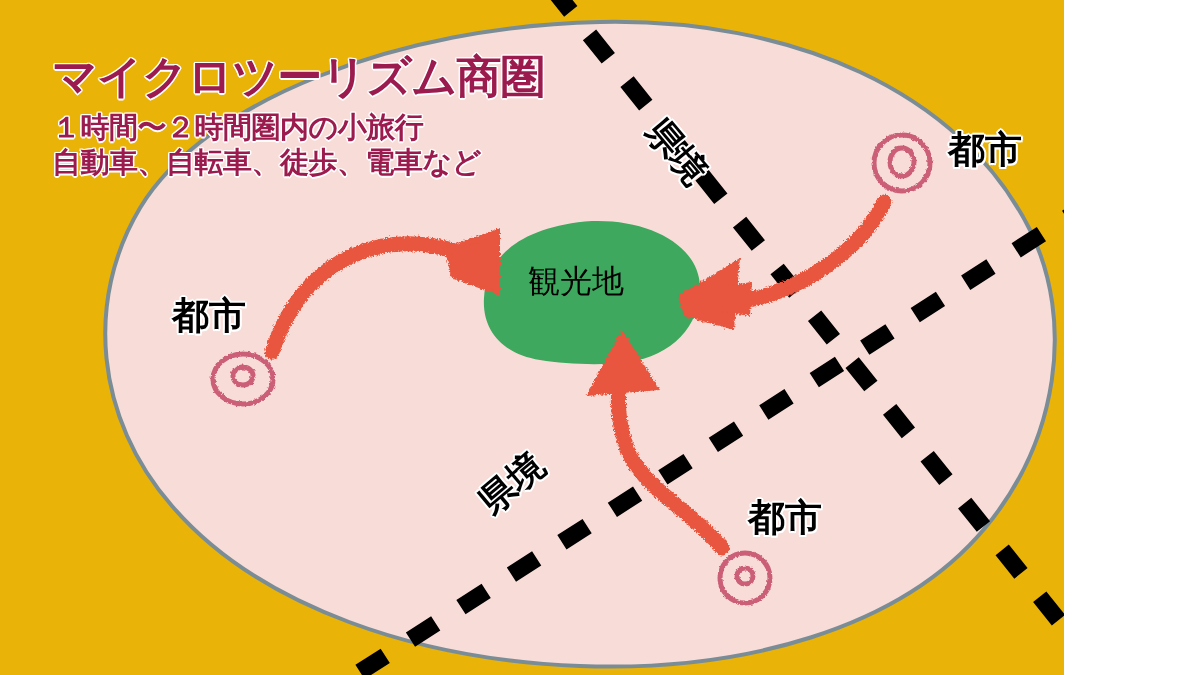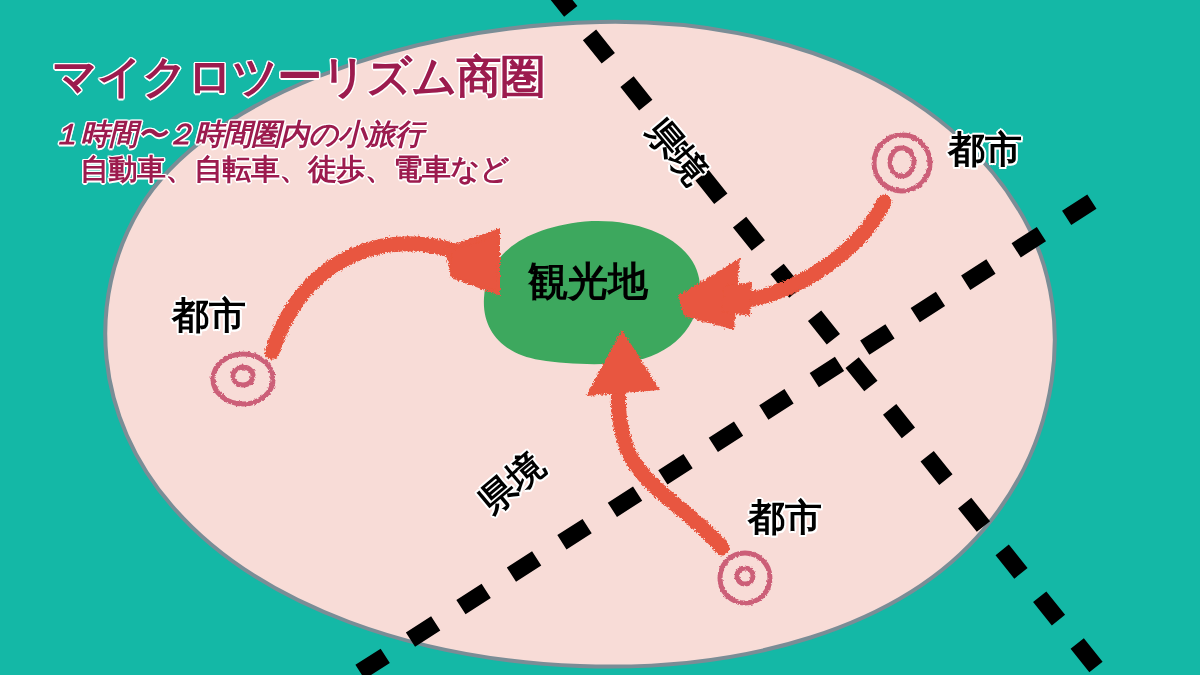--- a/index.html
+++ b/index.html
@@ -6,23 +6,23 @@
   html, body {
     margin: 0;
     padding: 0;
     background: #ffffff;
   }
   body {
     font-family: "Liberation Sans", "DejaVu Sans", sans-serif;
   }
   #stage {
     position: relative;
-    width: 1200px;
+    width: 1064px;
     height: 675px;
-    background: #14b8a6;
+    background: #eab308;
     overflow: hidden;
   }
   #canvas {
     position: absolute;
     left: 0;
     top: 0;
     width: 1200px;
     height: 675px;
   }
   .jp-text {
@@ -58,22 +58,22 @@
     color: #9c1b4e;
     font-weight: bold;
     font-family: "DejaVu Sans", "Liberation Sans", sans-serif;
     white-space: pre;
     text-shadow:
       1.5px 0 0 #ffffff, -1.5px 0 0 #ffffff,
       0 1.5px 0 #ffffff, 0 -1.5px 0 #ffffff,
       1px 1px 0 #ffffff, -1px -1px 0 #ffffff,
       1px -1px 0 #ffffff, -1px 1px 0 #ffffff;
   }
-  #subtitle-1 { margin-top: 13px; font-style: italic; }
-  #subtitle-2 { margin-top: 1px; margin-left: 28px; }
+  #subtitle-1 { margin-top: 6px; }
+  #subtitle-2 { margin-top: 1px; }
 
   
   .city-label {
     position: absolute;
     font-size: 37px;
     line-height: 40px;
     font-weight: bold;
     color: #000000;
     font-family: "DejaVu Sans", "Liberation Sans", sans-serif;
     white-space: pre;
@@ -87,23 +87,23 @@
   }
   #city-label-west  { left: 172px; top: 296px; }
   #city-label-ne    { left: 948px; top: 130px; }
   #city-label-se    { left: 748px; top: 498px; }
 
   
   #tourist-label {
     position: absolute;
     left: 528px;
     top: 259px;
-    font-size: 40px;
+    font-size: 32px;
     line-height: 44px;
-    font-weight: bold;
+    font-weight: normal;
     color: #000000;
     font-family: "DejaVu Sans", "Liberation Sans", sans-serif;
     white-space: pre;
     z-index: 38;
   }
 
   
   .border-label {
     position: absolute;
     font-size: 36px;

